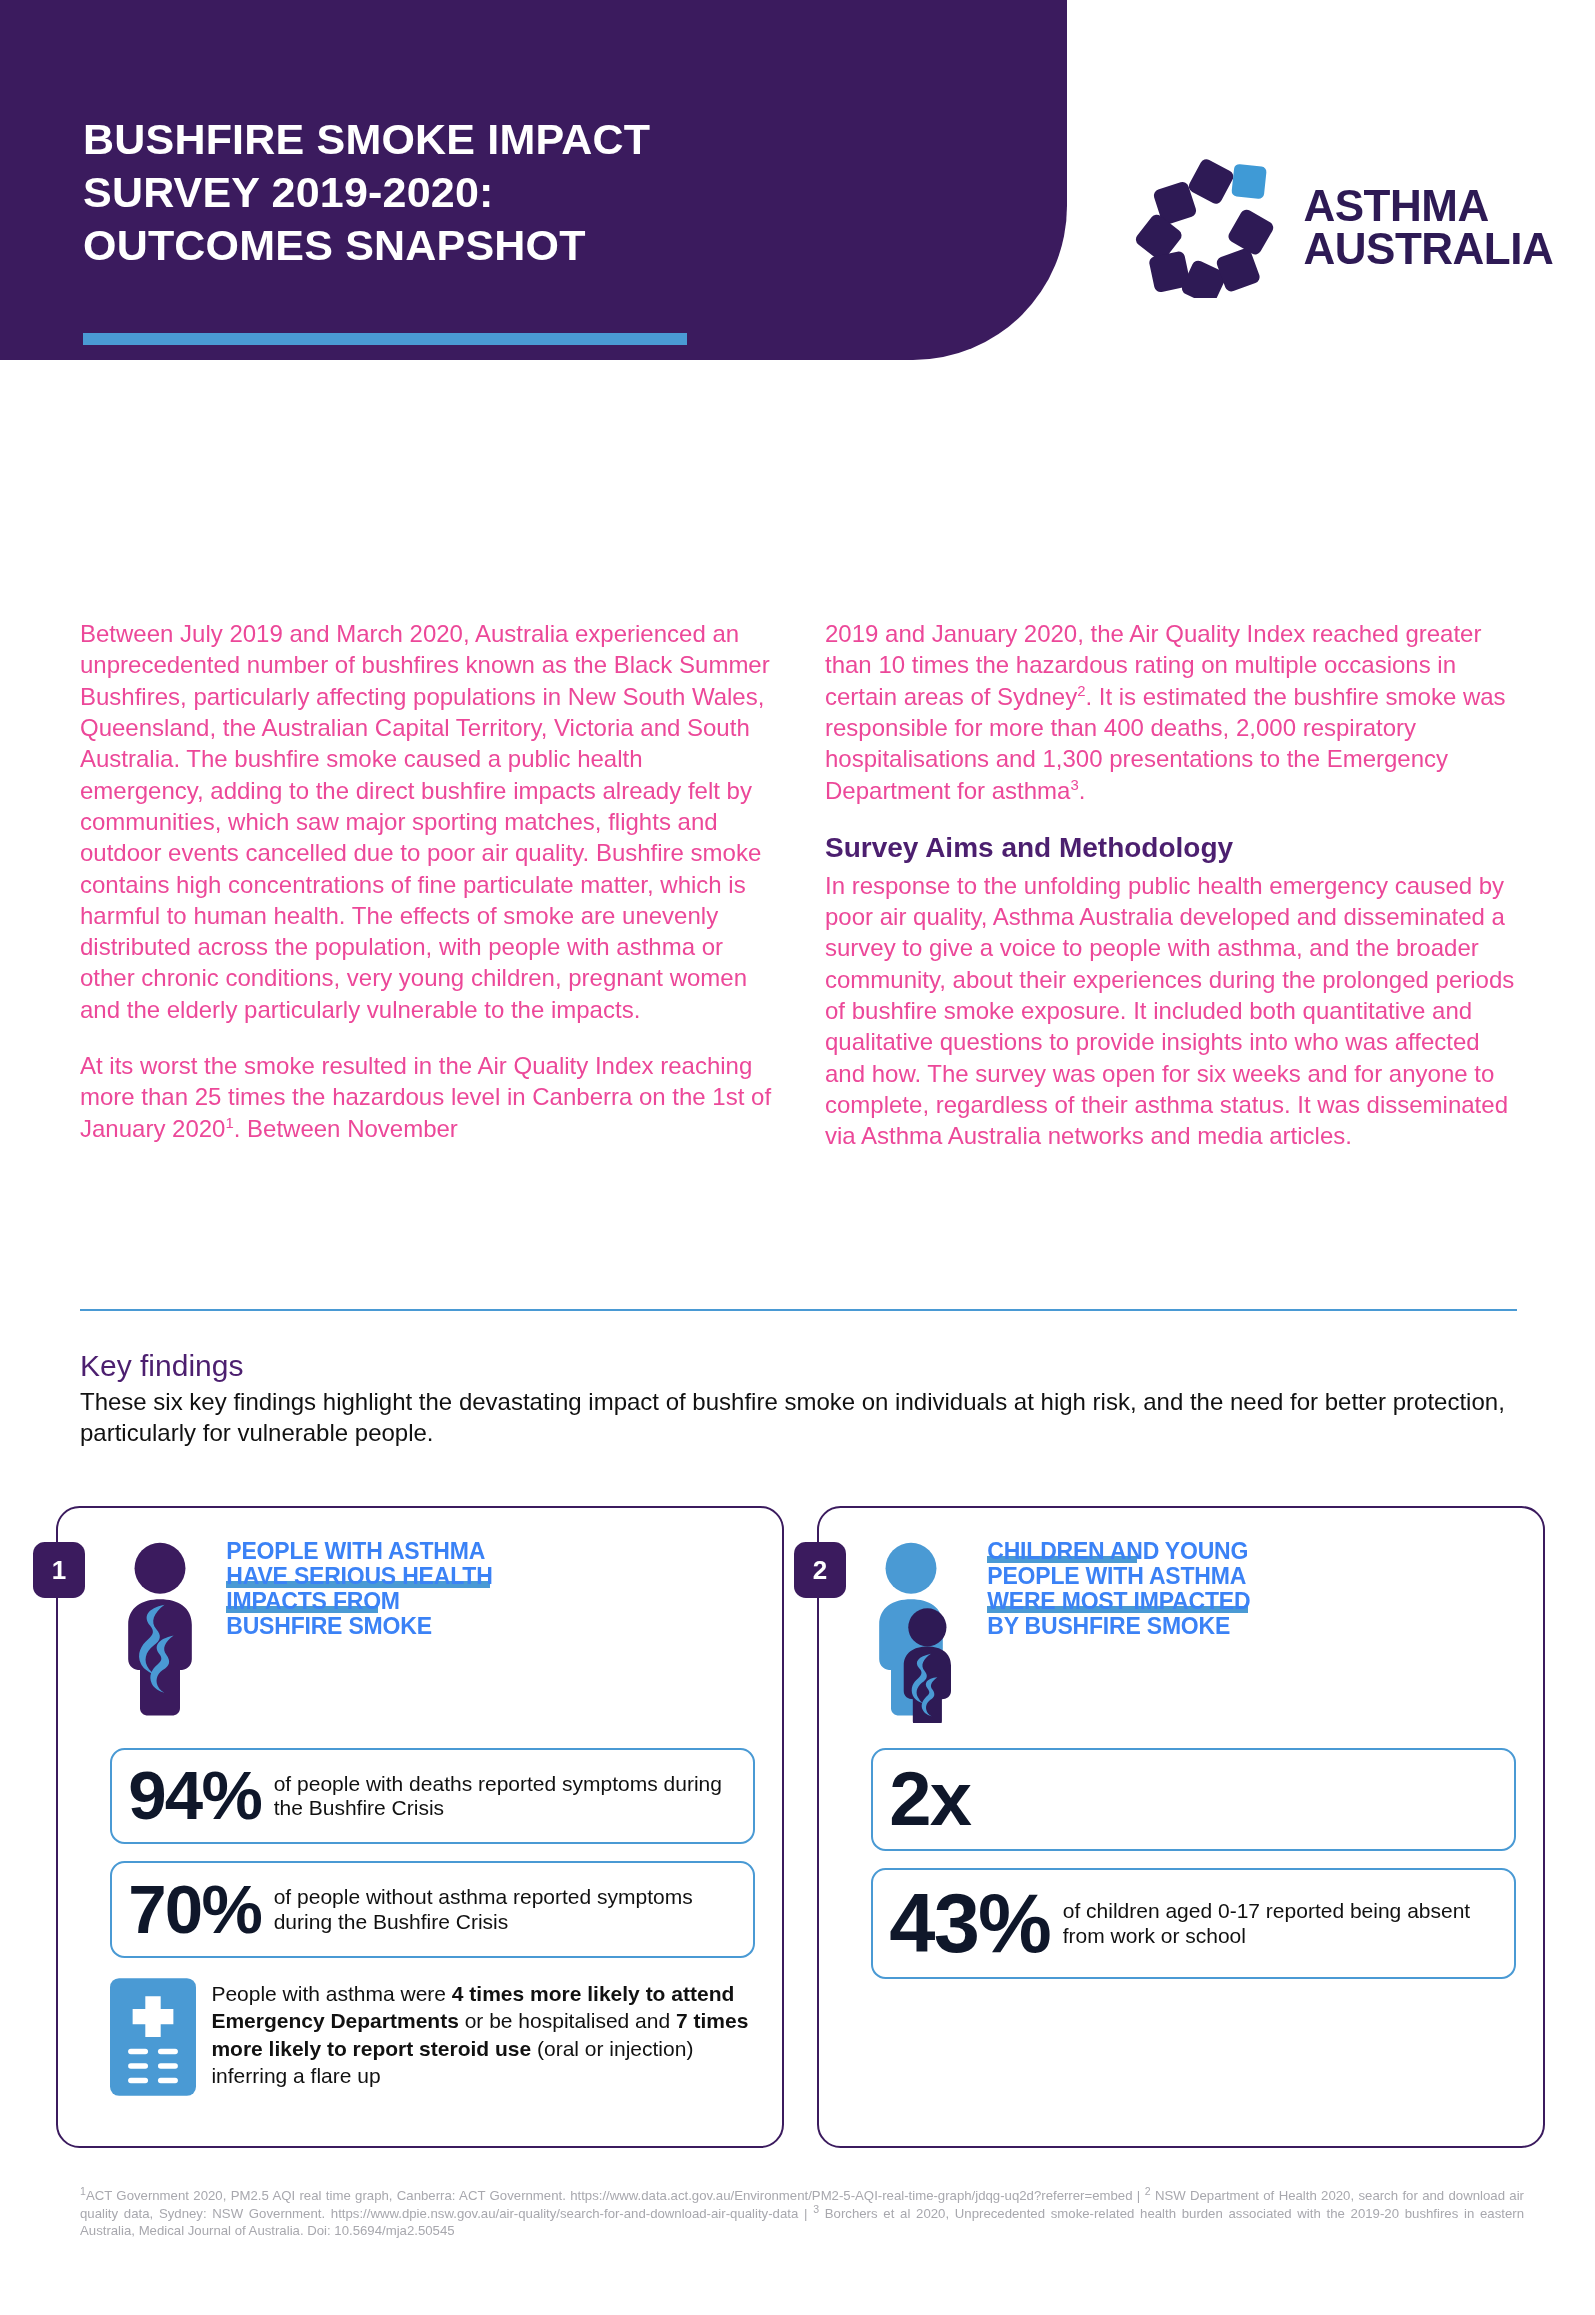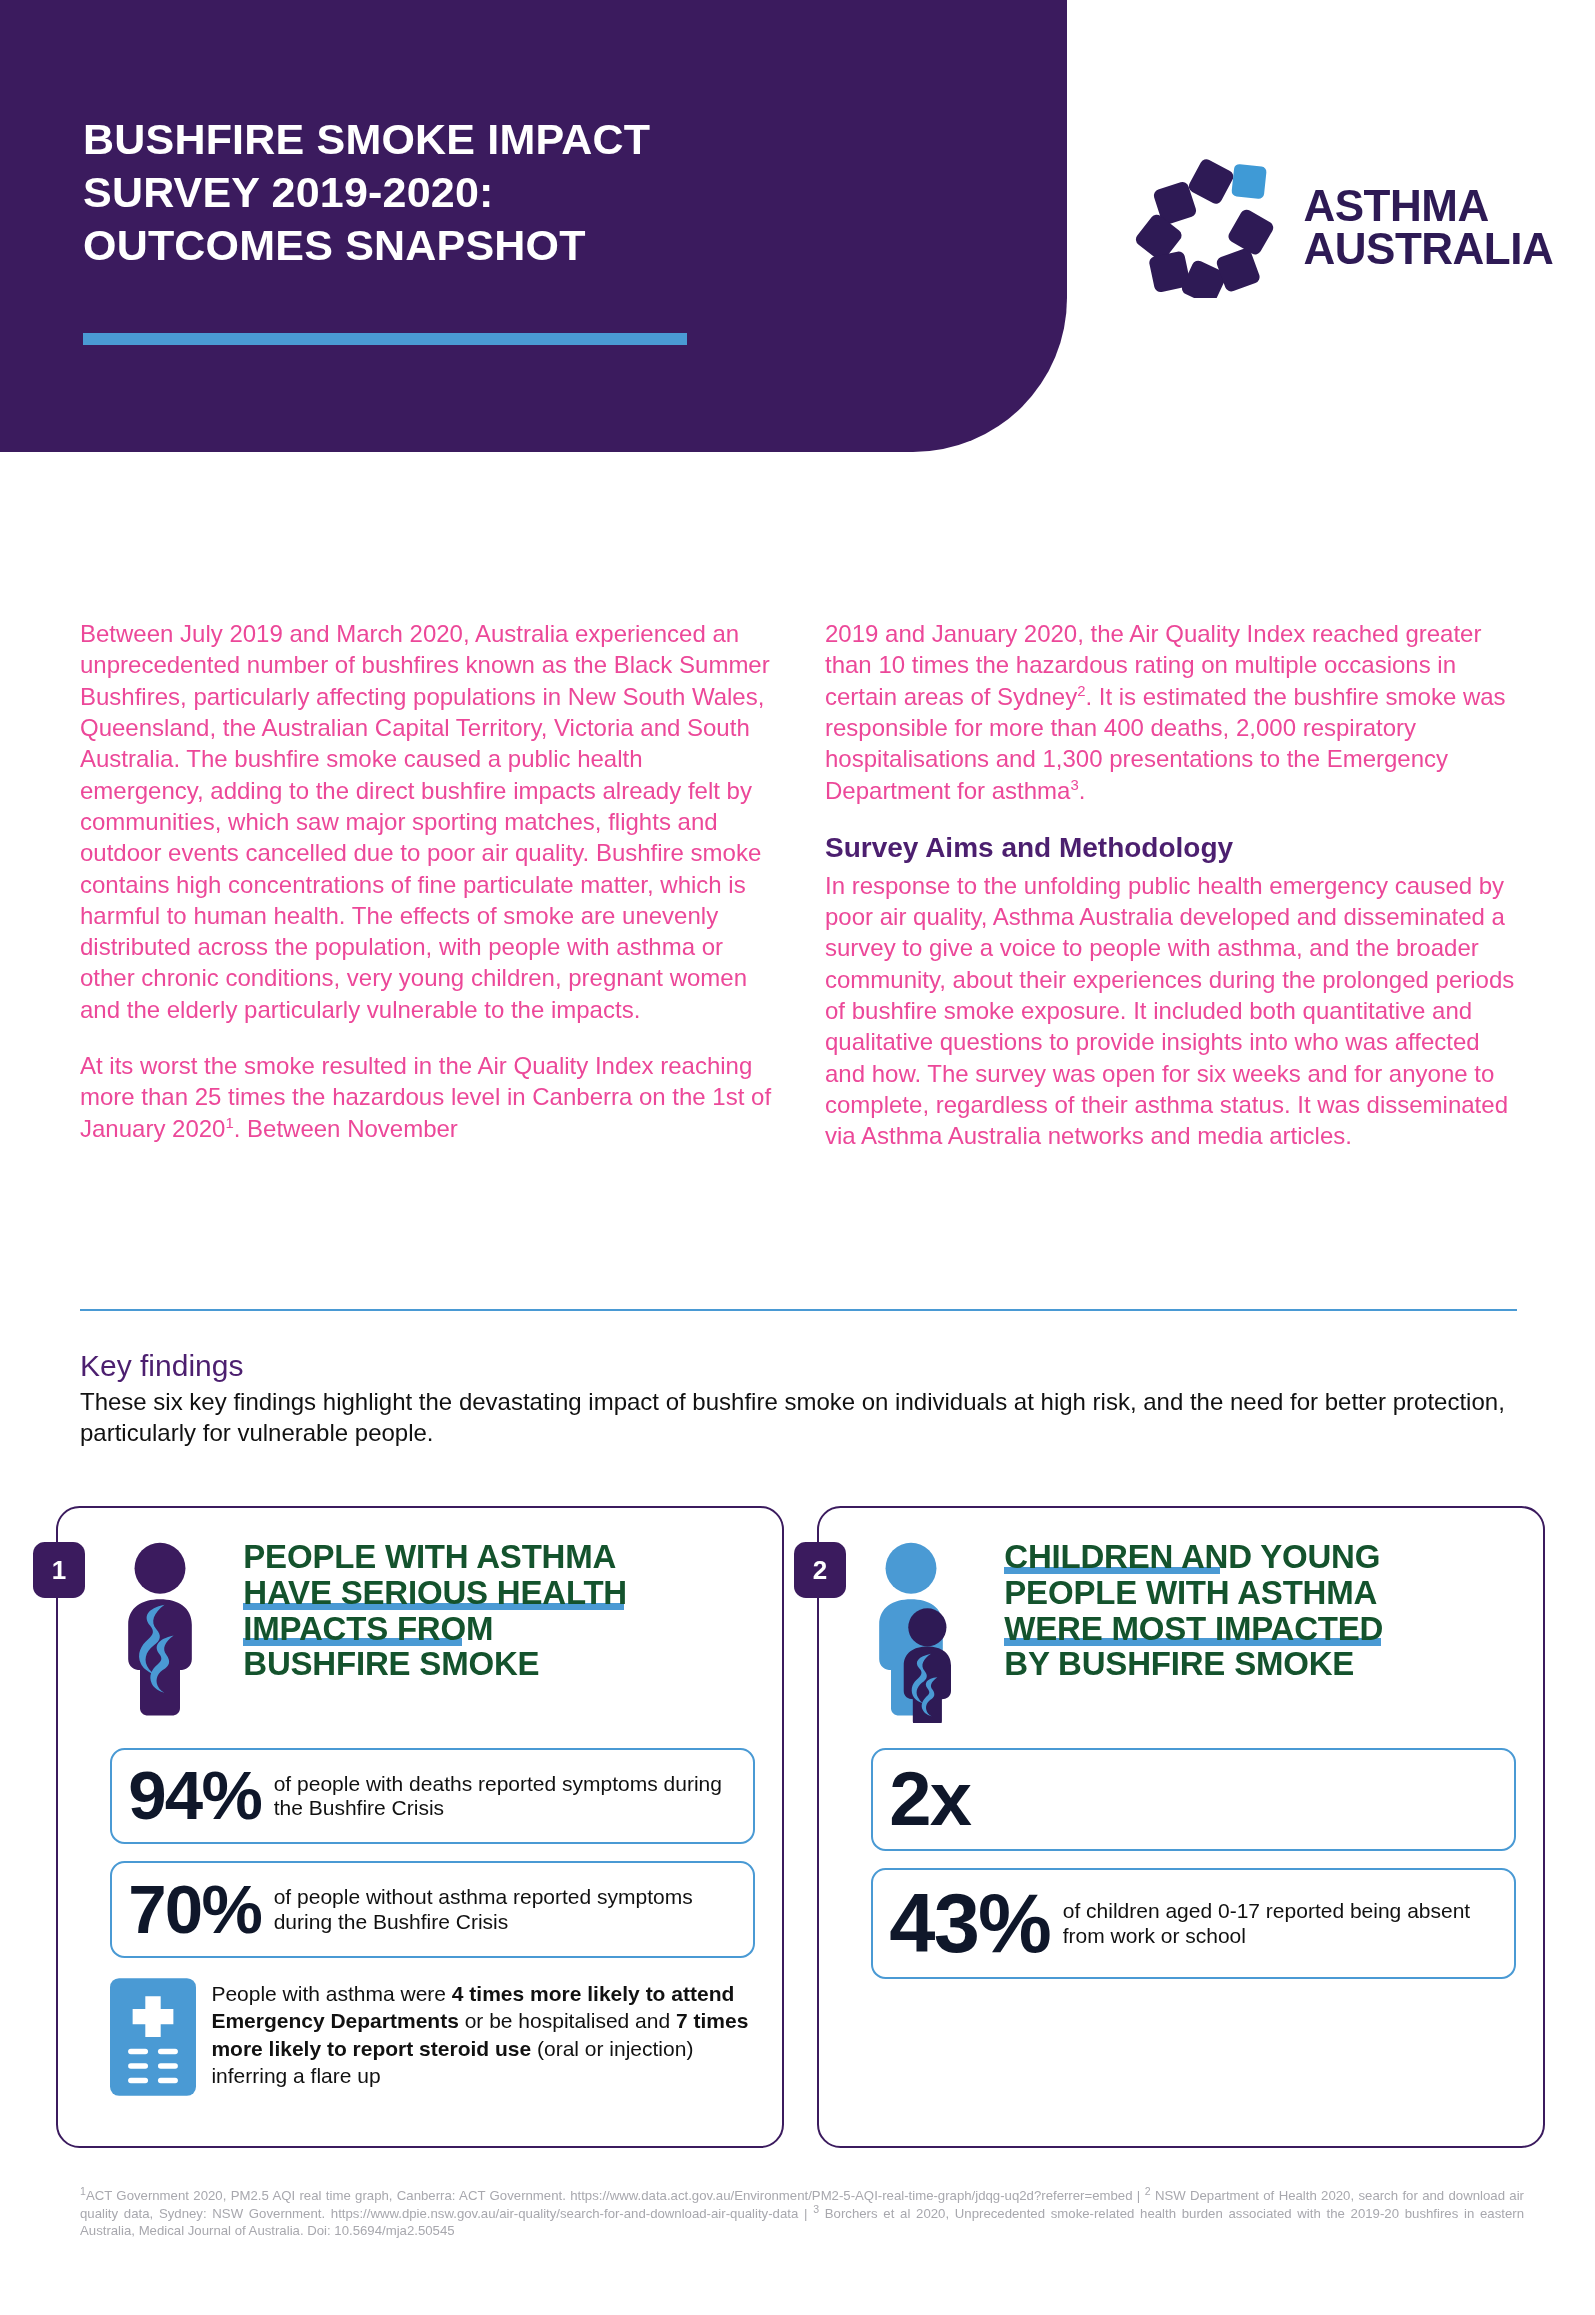--- a/index.html
+++ b/index.html
@@ -9,21 +9,21 @@
     background: #ffffff;
     color: #1a1a1a;
     position: relative;
     overflow: hidden;
   }
 
   
   .header {
     position: relative;
     width: 1067px;
-    height: 452px;
+    height: 360px;
     background: #3b1b5e;
     border-bottom-right-radius: 154px;
   }
   .header-title {
     position: absolute;
     left: 83px;
     top: 113px;
     color: #ffffff;
     font-weight: 700;
     font-size: 43px;
@@ -154,27 +154,26 @@
   }
   .card-head {
     display: flex;
     align-items: flex-start;
     gap: 16.3px;
     padding-left: 25px;
   }
   .person-icon { width: 100px; flex: none; margin-top: 1.8px; }
   .card-heading {
     position: relative;
-    color: #14532d;
-    font-weight: 700;
-    font-size: 33px;
+    color: #3b82f6;
+    font-weight: 700;
+    font-size: 23px;
     line-height: 1.085;
     text-transform: uppercase;
     letter-spacing: -0.2px;
-    margin-left: 17px;
   }
   .card-heading .ln { display: block; position: relative; white-space: nowrap; }
   .hl-under::after {
     content: "";
     position: absolute;
     left: 0;
     right: 2.7px;
     bottom: 0.9px;
     height: 7.2px;
     background: #4a9ad4;

